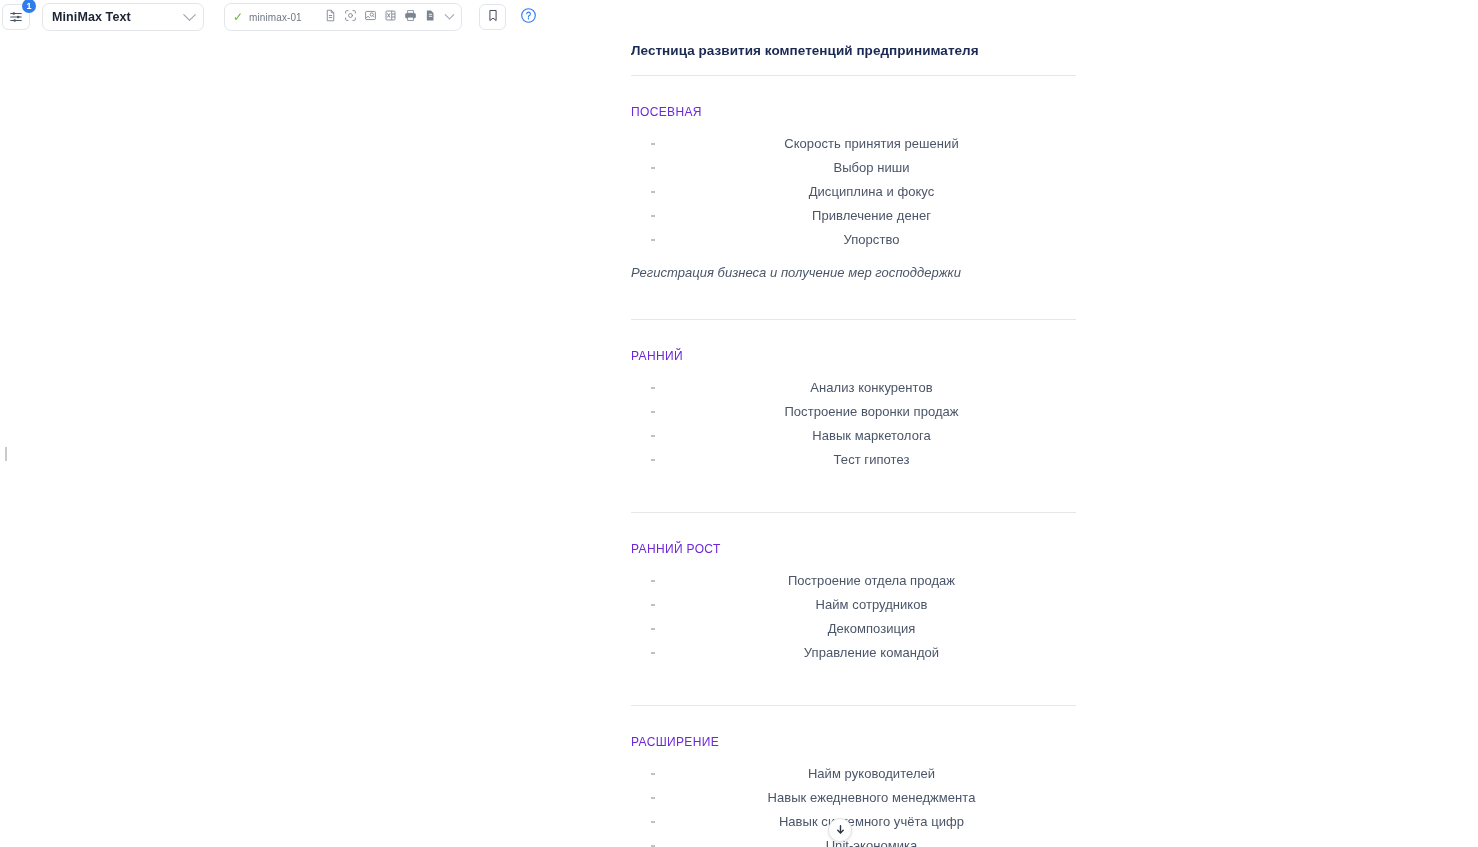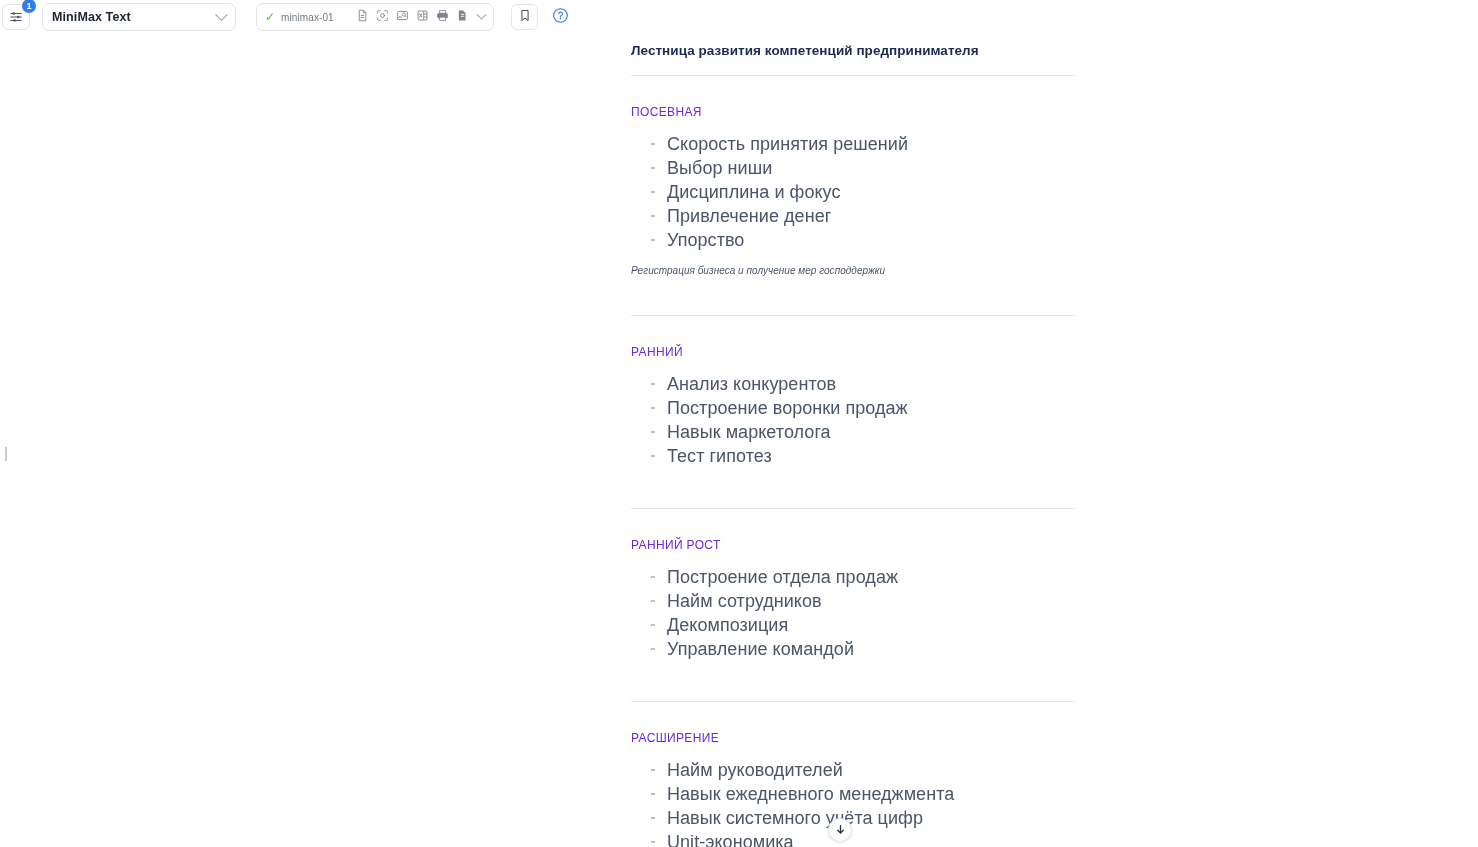--- a/index.html
+++ b/index.html
@@ -41,21 +41,21 @@
     background: #2f7ced;
     color: #fff;
     font-size: 9px;
     line-height: 14px;
     text-align: center;
     font-weight: 600;
   }
 
   .model-select {
     margin-left: 12px;
-    width: 194px; height: 28px;
+    width: 162px; height: 28px;
     border: 1px solid #e3e5e8;
     border-radius: 7px;
     background: #fff;
     display: flex;
     align-items: center;
     padding: 0 9px;
     cursor: pointer;
   }
   .model-select .label {
     flex: 1;
@@ -159,36 +159,37 @@
     padding-top: 29px;
   }
   ul.items {
     list-style: none;
     margin: 0;
     padding: 0;
     padding-top: 13px;
   }
   ul.items li {
     position: relative;
-    font-size: 18px;
+    font-size: 13px;
     color: #4a5568;
     padding-left: 36px;
     height: 24px;
     line-height: 24px;
     letter-spacing: .05px;
+    text-align: center;
   }
   ul.items li::before {
     content: "";
     position: absolute;
     left: 20px; top: 11px;
     width: 4px; height: 2px;
     background: #bcc0c7;
   }
   .note {
-    font-size: 10px;
+    font-size: 13px;
     font-style: italic;
     color: #4a5568;
     padding-top: 13px;
     letter-spacing: .03px;
   }
   .sec-gap-a { height: 22px; }
   .sec-gap-b { height: 19px; }
 
   
   .scroll-down {

